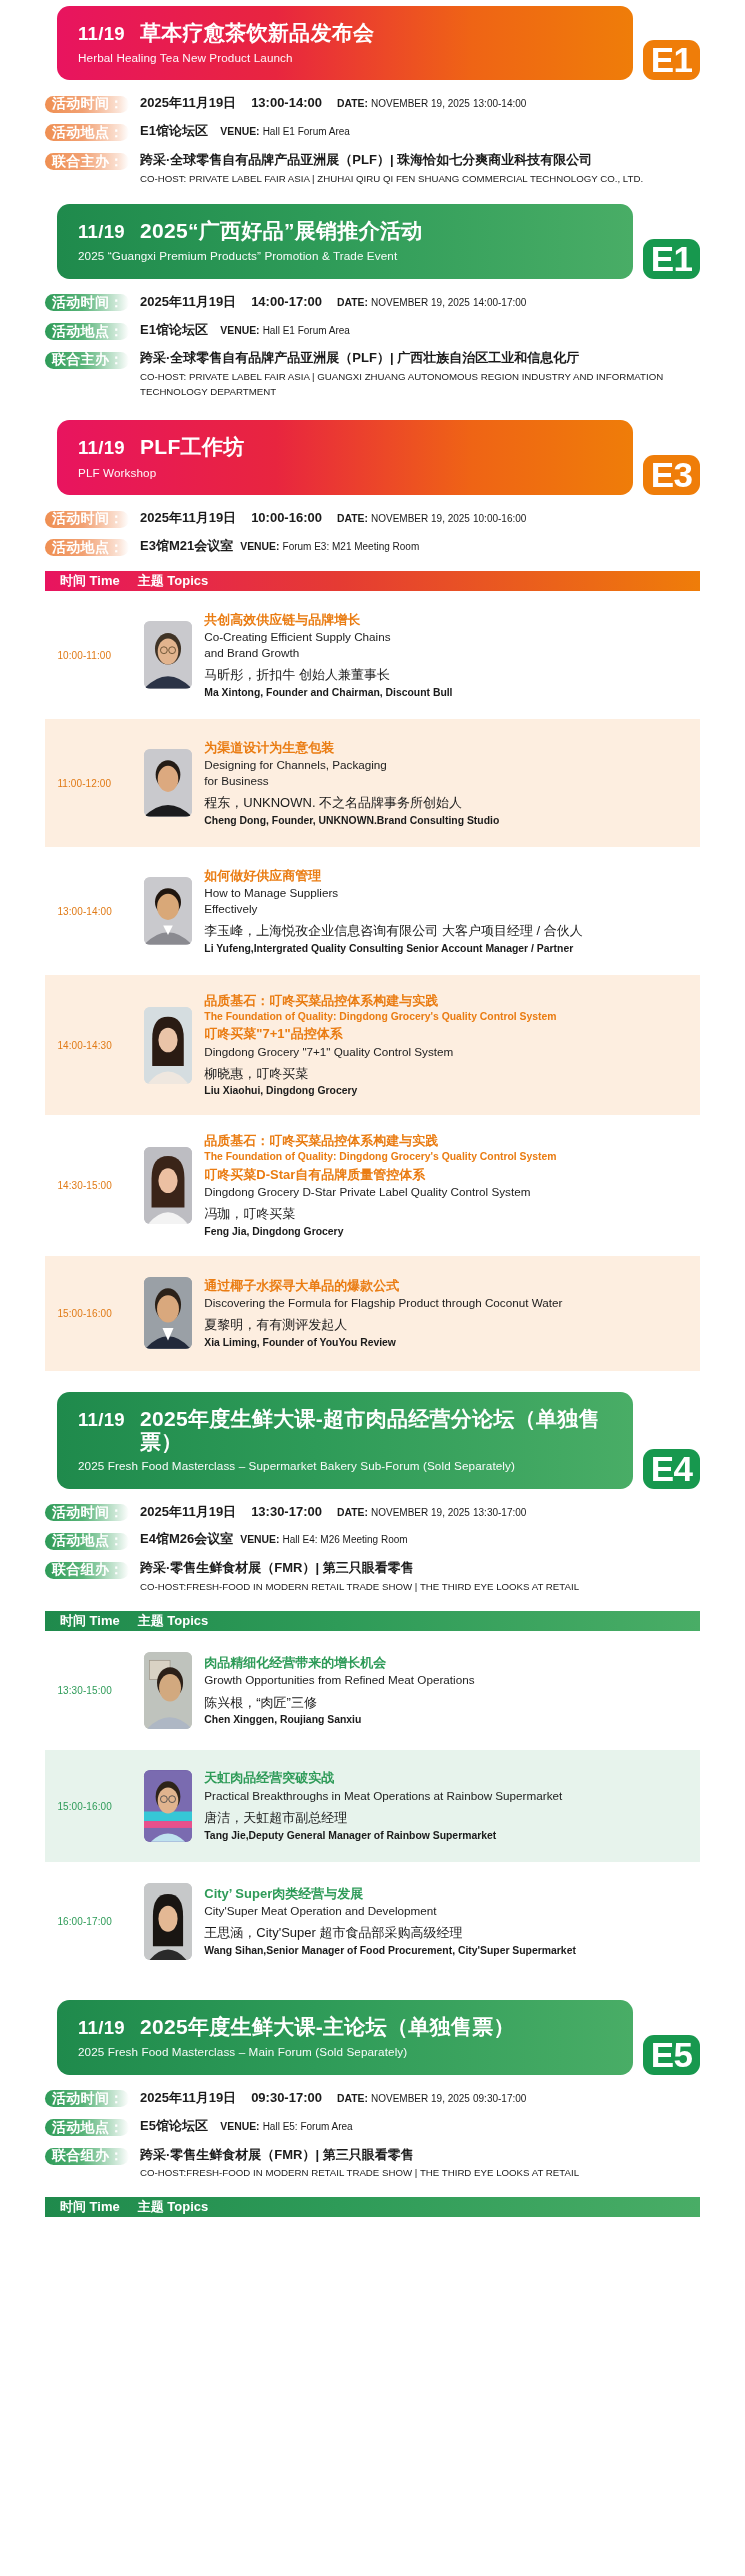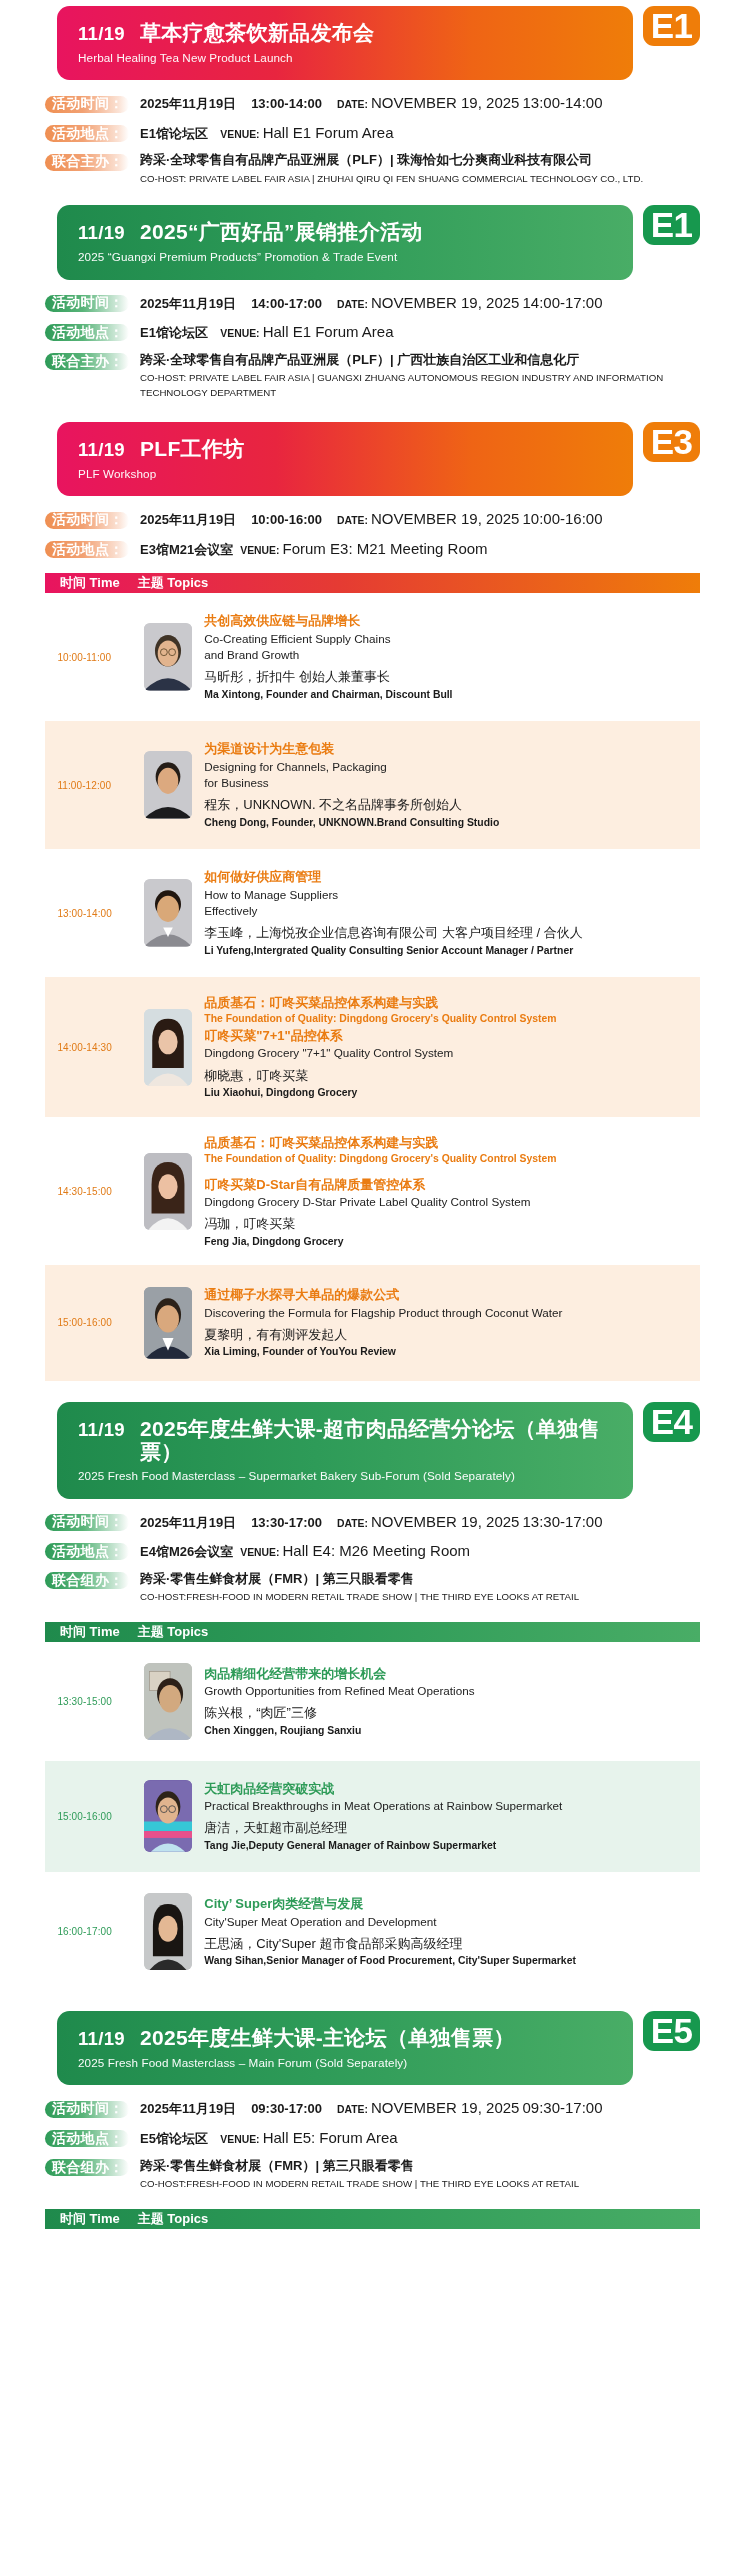--- a/index.html
+++ b/index.html
@@ -8,21 +8,21 @@
     background: #ffffff;
     font-family: "Liberation Sans", "DejaVu Sans", sans-serif;
     -webkit-font-smoothing: antialiased;
   }
   body { width: 745px; height: 2576px; overflow: hidden; position: relative; }
 
   .page { width: 745px; padding: 0 0 0 0; }
 
   
   .event-block { padding: 0 45px; }
-  .banner-row { display: flex; align-items: flex-start; gap: 9.7px; margin-top: 5.5px; padding-left: 12px; }
+  .banner-row { display: flex; align-items: flex-end; gap: 9.7px; margin-top: 5.5px; padding-left: 12px; }
   .banner {
     flex: 1 1 auto;
     border-radius: 12.4px;
     padding: 15px 21px 16.6px 21px;
     min-height: 72px;
     display: flex; flex-direction: column; justify-content: center;
   }
   .banner.warm { background: linear-gradient(90deg, #e8145f 0%, #e8253f 38%, #ef6415 72%, #ef7d09 100%); }
   .banner.green { background: linear-gradient(90deg, #1f8a4c 0%, #2e9b58 45%, #49ad66 100%); }
   .banner-title-line { display: flex; align-items: baseline; gap: 15px; }
@@ -53,21 +53,21 @@
     color: #ffffff; font-size: 14px; font-weight: 700;
     display: flex; align-items: center; padding-left: 7px;
     letter-spacing: 0.3px; margin-top: 1.4px;
   }
   .chip.warm { background: linear-gradient(90deg, #ef8f52 0%, #f2a173 45%, #fbe3d6 88%, #ffffff 100%); }
   .chip.green { background: linear-gradient(90deg, #2e9b58 0%, #59b479 45%, #d7ecdf 88%, #ffffff 100%); }
   .meta-body { flex: 1 1 auto; padding-left: 11px; }
   .meta-cn { font-size: 13px; font-weight: 700; color: #1a1a1a; line-height: 1.25; display: inline; }
   .meta-gap { display: inline-block; width: 12.4px; }
   .meta-en-label { font-size: 10.4px; font-weight: 700; color: #1a1a1a; }
-  .meta-en { font-size: 15px; font-weight: 400; color: #1a1a1a; }
+  .meta-en { font-size: 10px; font-weight: 400; color: #1a1a1a; }
   .meta-en-block { font-size: 9.7px; font-weight: 400; color: #1a1a1a; line-height: 1.5; margin-top: 3.5px; }
   .meta-time-cn { font-size: 13px; font-weight: 700; color: #1a1a1a; }
   .meta-time-sep { display: inline-block; width: 15px; }
 
   
   .agenda { margin-top: 9.7px; }
   .agenda-head {
     height: 20px; display: flex; align-items: center; gap: 18px;
     padding-left: 15px; color: #ffffff; font-size: 13px; font-weight: 700;
     margin: 0 45px;
@@ -303,21 +303,21 @@
         <svg viewBox="0 0 70 112">
             <rect width="70" height="112" fill="#bdbdc2"></rect>
             <path d="M11 46 Q11 13 35 13 Q59 13 59 46 L59 88 L11 88 Z" fill="#3a2418"></path>
             <ellipse cx="35" cy="49" rx="14" ry="18" fill="#ecc0a2"></ellipse>
             <path d="M6 112 Q35 78 64 112 Z" fill="#f3f3f3"></path>
           </svg>
       </div>
       <div class="agenda-body">
         <div class="t-cn warm">品质基石：叮咚买菜品控体系构建与实践</div>
         <div class="t-en warm-hl">The Foundation of Quality: Dingdong Grocery's Quality Control System</div>
-        <div class="t-cn warm" style="margin-top:10px;">叮咚买菜D-Star自有品牌质量管控体系</div>
+        <div class="t-cn warm" style="margin-top:2px;">叮咚买菜D-Star自有品牌质量管控体系</div>
         <div class="t-en">Dingdong Grocery D-Star Private Label Quality Control System</div>
         <div class="sp-cn">冯珈，叮咚买菜</div>
         <div class="sp-en">Feng Jia, Dingdong Grocery</div>
       </div>
     </div>
 
     <div class="agenda-row alt-warm" style="padding-top:21px;padding-bottom:21px;">
       <div class="agenda-time warm">15:00-16:00</div>
       <div class="avatar" style="height:72px;background:#9aa0a6;">
         <svg viewBox="0 0 70 104">

